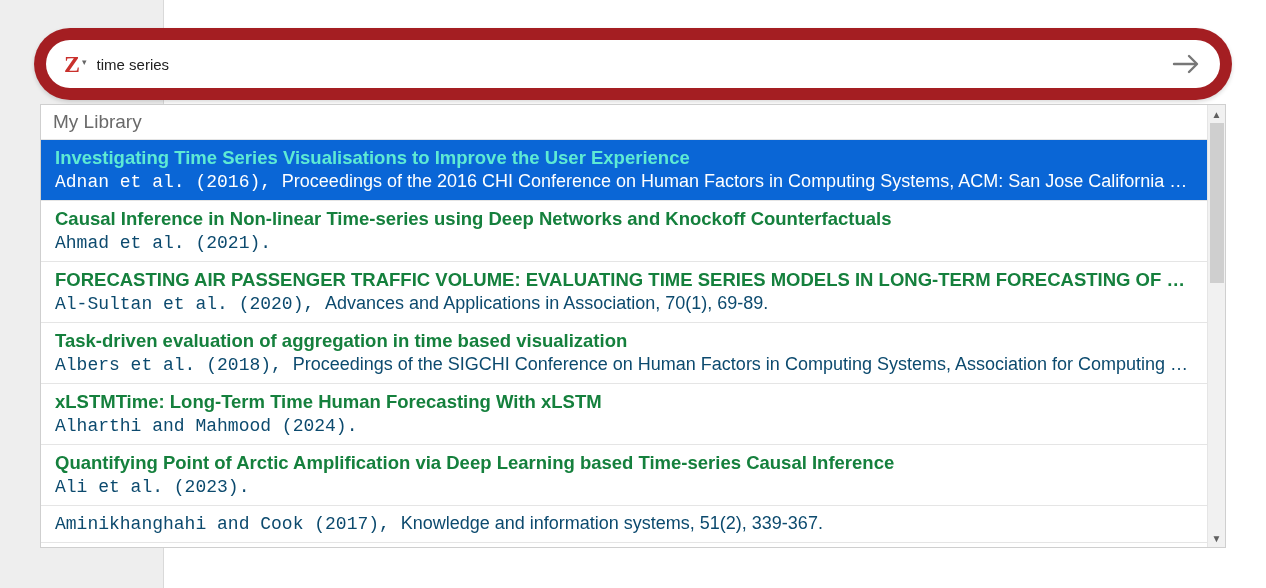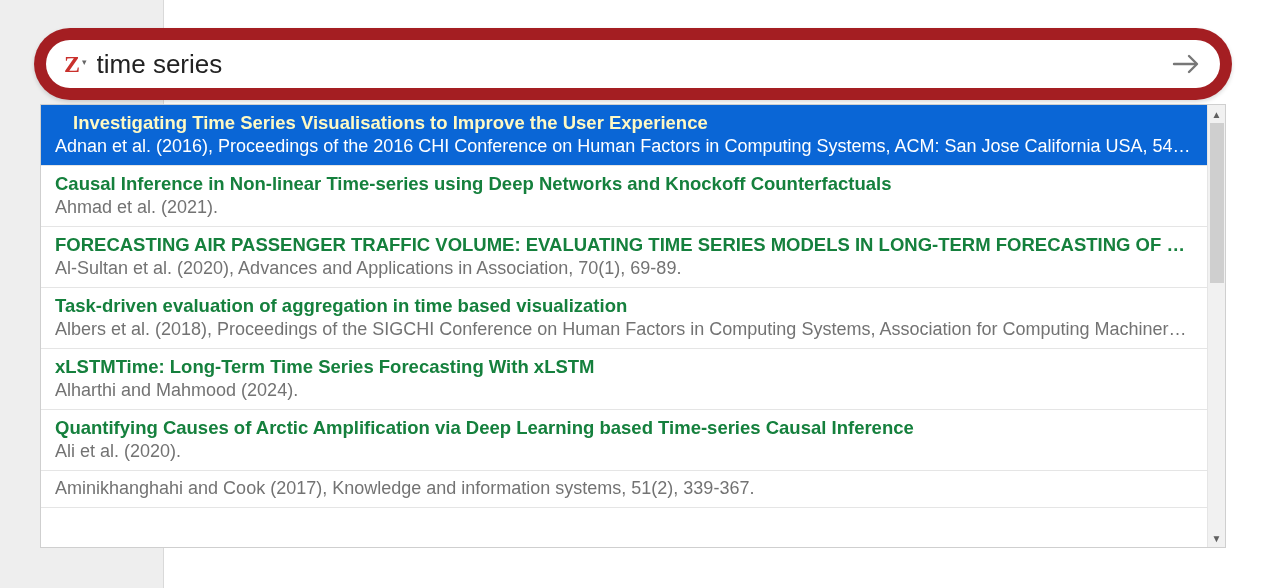--- a/index.html
+++ b/index.html
@@ -49,21 +49,21 @@
     font-size: 9px;
     color: #666;
     margin-left: 2px;
     position: relative;
     top: -2px;
   }
   .search-input {
     flex: 1;
     border: none;
     outline: none;
-    font-size: 26px;
+    font-size: 15px;
     font-family: inherit;
     color: #222;
     background: transparent;
   }
   .arrow-btn {
     cursor: pointer;
     display: flex;
     align-items: center;
   }
   .arrow-btn svg { display:block; }
@@ -99,30 +99,30 @@
   }
   .result-title {
     font-weight: 700;
     font-size: 18.5px;
     color: #15803d;
     white-space: nowrap;
     overflow: hidden;
     text-overflow: ellipsis;
     margin-bottom: 2px;
   }
-  .result.selected .result-title { color: #fef9c3; margin-left: 18px; }
+  .result.selected .result-title { color: #5eead4; }
   .result-meta {
     font-size: 18px;
-    color: #737373;
+    color: #0c4a6e;
     white-space: nowrap;
     overflow: hidden;
     text-overflow: ellipsis;
   }
   .result.selected .result-meta { color: #ffffff; }
-  .result-meta .au { font-style: normal; }
+  .result-meta .au { font-style: normal; font-family: Liberation Mono, monospace; }
   .result-meta .pub { }
   .result-meta .tail { font-style: normal; }
 
   .scrollbar {
     width: 18px;
     background: #f1f1f1;
     position: relative;
     border-left: 1px solid #e5e5e5;
   }
   .scroll-arrow {
@@ -163,20 +163,21 @@
       <svg width="30" height="22" viewBox="0 0 30 22">
         <line x1="2" y1="11" x2="24" y2="11" stroke="#777" stroke-width="2.4" stroke-linecap="round"></line>
         <polyline points="17,3 25,11 17,19" fill="none" stroke="#777" stroke-width="2.4" stroke-linecap="round" stroke-linejoin="round"></polyline>
       </svg>
     </span>
   </div>
 </div>
 
 <div class="dropdown">
   <div class="dropdown-body">
+    <div class="section-header">My Library</div>
 
     <div class="result selected">
       <div class="result-title">Investigating Time Series Visualisations to Improve the User Experience</div>
       <div class="result-meta">
         <span class="au">Adnan et al. (2016), </span><span class="pub">Proceedings of the 2016 CHI Conference on Human Factors in Computing Systems</span><span class="tail">, ACM: San Jose California USA, 5444-5455.</span>
       </div>
     </div>
 
     <div class="result">
       <div class="result-title">Causal Inference in Non-linear Time-series using Deep Networks and Knockoff Counterfactuals</div>
@@ -193,30 +194,30 @@
     </div>
 
     <div class="result">
       <div class="result-title">Task-driven evaluation of aggregation in time based visualization</div>
       <div class="result-meta">
         <span class="au">Albers et al. (2018), </span><span class="pub">Proceedings of the SIGCHI Conference on Human Factors in Computing Systems</span><span class="tail">, Association for Computing Machinery: New </span>
       </div>
     </div>
 
     <div class="result">
-      <div class="result-title">xLSTMTime: Long-Term Time Series Forecasting With xLSTM</div>
+      <div class="result-title">xLSTMTime: Long-Term Time Human Forecasting With xLSTM</div>
       <div class="result-meta">
         <span class="au">Alharthi and Mahmood (2024).</span><span class="pub"></span><span class="tail"></span>
       </div>
     </div>
 
     <div class="result">
-      <div class="result-title">Quantifying Causes of Arctic Amplification via Deep Learning based Time-series Causal Inference</div>
-      <div class="result-meta">
-        <span class="au">Ali et al. (2020).</span><span class="pub"></span><span class="tail"></span>
+      <div class="result-title">Quantifying Point of Arctic Amplification via Deep Learning based Time-series Causal Inference</div>
+      <div class="result-meta">
+        <span class="au">Ali et al. (2023).</span><span class="pub"></span><span class="tail"></span>
       </div>
     </div>
 
     <div class="result">
       <div class="result-meta">
         <span class="au">Aminikhanghahi and Cook (2017), </span><span class="pub">Knowledge and information systems</span><span class="tail">, 51(2), 339-367.</span>
       </div>
     </div>
 
   </div>

